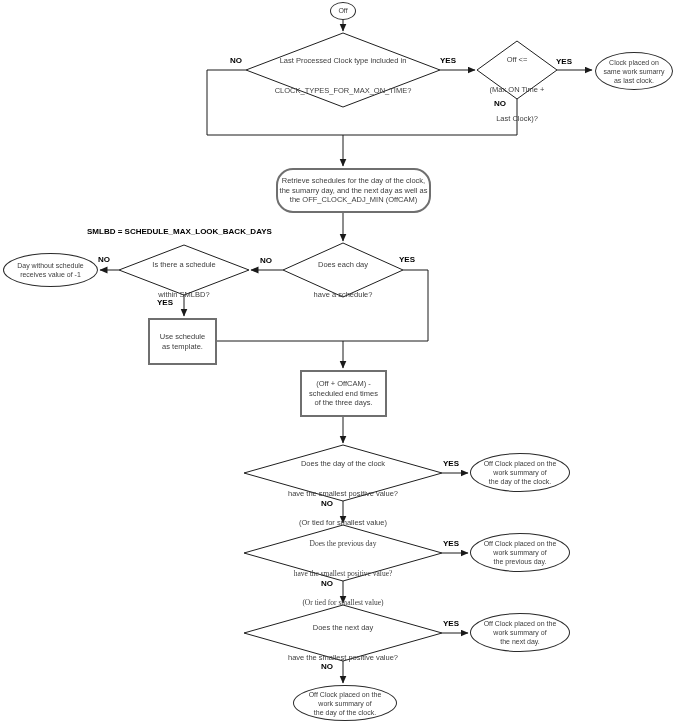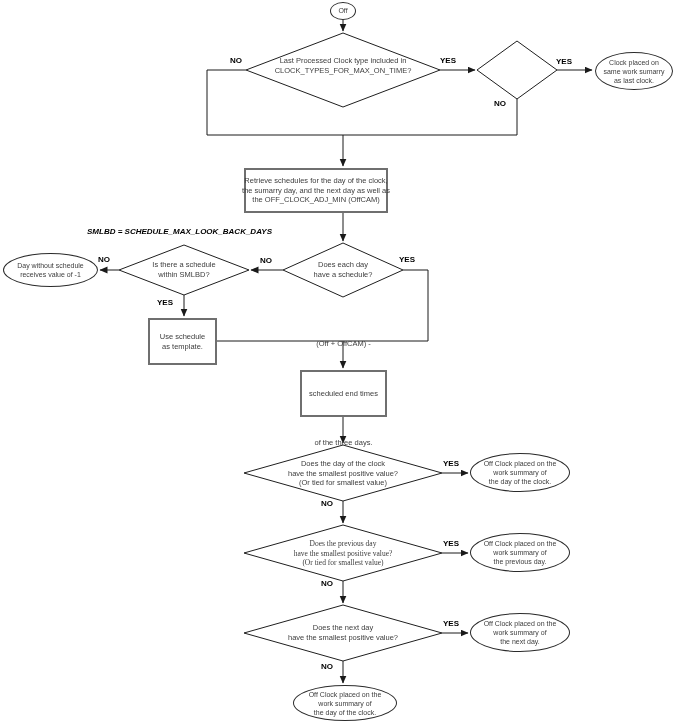--- a/index.html
+++ b/index.html
@@ -8,30 +8,29 @@
     font-family:"Liberation Sans", sans-serif; overflow:hidden;
   }
   .layer { position:absolute; left:0; top:0; }
   .node {
     position:absolute; display:flex; flex-direction:column;
     align-items:center; justify-content:center; text-align:center;
     color:#3d3d3d; font-size:7.5px; line-height:9.5px; box-sizing:border-box;
   }
   .rect { border:2px solid #6f6f6f; background:#ffffff; }
   .oval { border:1px solid #2b2b2b; border-radius:50%; background:#ffffff; }
-  .dtext { background:transparent; }
+  .dtext { background:transparent;gap:20px; }
   .ln { white-space:nowrap; }
   .branch {
     position:absolute; font-weight:bold; font-size:8px; line-height:9px;
     color:#000000; text-align:left; white-space:nowrap;
   }
   .note {
     position:absolute; font-weight:bold; font-size:8px; color:#000000;
     white-space:nowrap;
-    font-style:italic;
   }
   svg .conn { stroke:#1a1a1a; stroke-width:1; fill:none; }
   svg .diamond { fill:#ffffff; stroke:#1f1f1f; stroke-width:1; }
 </style>
 </head>
 <body>
 
 <div class="canvas">
 
   <svg class="layer" width="674" height="722" viewBox="0 0 674 722">
@@ -72,28 +71,33 @@
 
   <div class="node oval" style="left:330px;top:2px;width:26px;height:18px;font-size:7px;">
     <div class="ln">Off</div>
   </div>
 
   <div class="node dtext" style="left:243px;top:56px;width:200px;">
     <div class="ln">Last Processed Clock type included in</div>
     <div class="ln">CLOCK_TYPES_FOR_MAX_ON_TIME?</div>
   </div>
 
+  <div class="node dtext" style="left:467px;top:55px;width:100px;">
+    <div class="ln">Off &lt;=</div>
+    <div class="ln">(Max ON Time +</div>
+    <div class="ln">Last Clock)?</div>
+  </div>
 
   <div class="node oval" style="left:595px;top:52px;width:78px;height:38px;font-size:7px;line-height:9px;">
     <div class="ln">Clock placed on</div>
     <div class="ln">same work sumarry</div>
     <div class="ln">as last clock.</div>
   </div>
 
-  <div class="node rect" style="left:244px;top:168px;width:144px;height:45px;">
+  <div class="node rect" style="left:276px;top:168px;width:155px;height:45px;border-radius:17px;">
     <div class="ln">Retrieve schedules for the day of the clock,</div>
     <div class="ln">the sumarry day, and the next day as well as</div>
     <div class="ln">the OFF_CLOCK_ADJ_MIN (OffCAM)</div>
   </div>
 
   <div class="note" style="left:87px;top:227px;">SMLBD = SCHEDULE_MAX_LOOK_BACK_DAYS</div>
 
   <div class="node dtext" style="left:293px;top:260px;width:100px;text-align:right;">
     <div class="ln">Does each day</div>
     <div class="ln">have a schedule?</div>
@@ -107,21 +111,21 @@
   <div class="node oval" style="left:3px;top:253px;width:95px;height:34px;font-size:7px;line-height:9px;">
     <div class="ln">Day without schedule</div>
     <div class="ln">receives value of -1</div>
   </div>
 
   <div class="node rect" style="left:148px;top:318px;width:69px;height:47px;">
     <div class="ln">Use schedule</div>
     <div class="ln">as template.</div>
   </div>
 
-  <div class="node rect" style="left:300px;top:370px;width:87px;height:47px;gap:40px;">
+  <div class="node rect" style="left:300px;top:370px;width:87px;height:47px;">
     <div class="ln">(Off + OffCAM) -</div>
     <div class="ln">scheduled end times</div>
     <div class="ln">of the three days.</div>
   </div>
 
   <div class="node dtext" style="left:258px;top:459px;width:170px;">
     <div class="ln">Does the day of the clock</div>
     <div class="ln">have the smallest positive value?</div>
     <div class="ln">(Or tied for smallest value)</div>
   </div>

